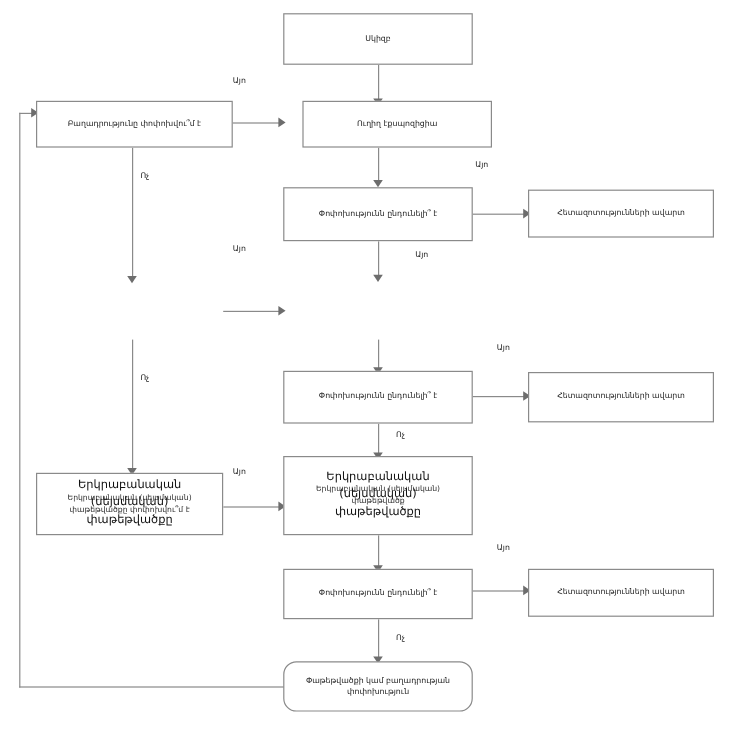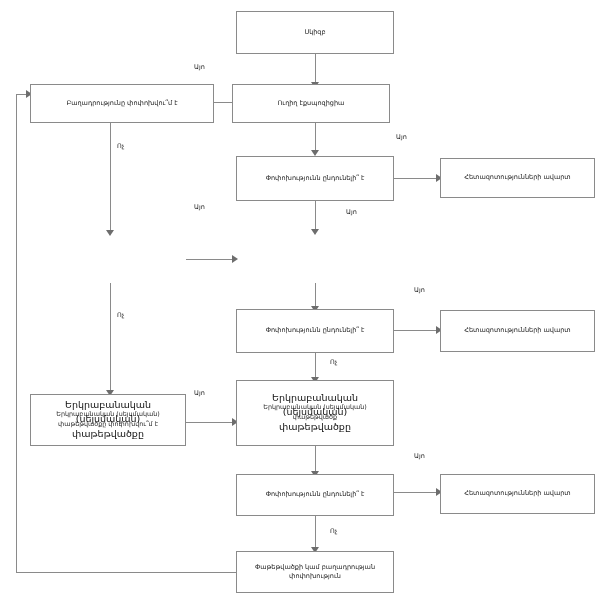--- a/index.html
+++ b/index.html
@@ -159,25 +159,25 @@
   <div class="elabel" style="left:117px; top:311px;">Ոչ</div>
   <div class="elabel" style="left:330px; top:358px;">Ոչ</div>
   <div class="elabel" style="left:194px; top:389px;">Այո</div>
   <div class="elabel" style="left:414px; top:452px;">Այո</div>
   <div class="elabel" style="left:330px; top:527px;">Ոչ</div>
 
   <div class="node" style="left:236px; top:11px; width:158px; height:43px;">
     <span class="txt">Սկիզբ</span>
   </div>
 
-  <div class="node" style="left:30px; top:84px; width:184px; height:39px;">
+  <div class="node" style="left:30px; top:84px; width:164px; height:39px;">
     <span class="txt">Բաղադրությունը փոփոխվու՞մ է</span>
   </div>
 
-  <div class="node" style="left:232px; top:84px; width:158px; height:39px;">
+  <div class="node" style="left:252px; top:84px; width:158px; height:39px;">
     <span class="txt">Ուղիղ էքսպոզիցիա</span>
   </div>
 
   <div class="node" style="left:236px; top:156px; width:158px; height:45px;">
     <span class="txt">Փոփոխությունն ընդունելի՞ է</span>
   </div>
 
   <div class="node" style="left:440px; top:158px; width:155px; height:40px;">
     <span class="txt">Հետազոտությունների ավարտ</span>
   </div>
@@ -209,18 +209,18 @@
   </div>
 
   <div class="node" style="left:236px; top:474px; width:158px; height:42px;">
     <span class="txt">Փոփոխությունն ընդունելի՞ է</span>
   </div>
 
   <div class="node" style="left:440px; top:474px; width:155px; height:40px;">
     <span class="txt">Հետազոտությունների ավարտ</span>
   </div>
 
-  <div class="node" style="left:236px; top:551px; width:158px; height:42px;">
+  <div class="node" style="left:236px; top:551px; width:158px; height:42px;border-radius:11px;">
     <span class="txt">Փաթեթվածքի կամ բաղադրության
 փոփոխություն</span>
   </div>
 
 </div>
 
 </body></html>

